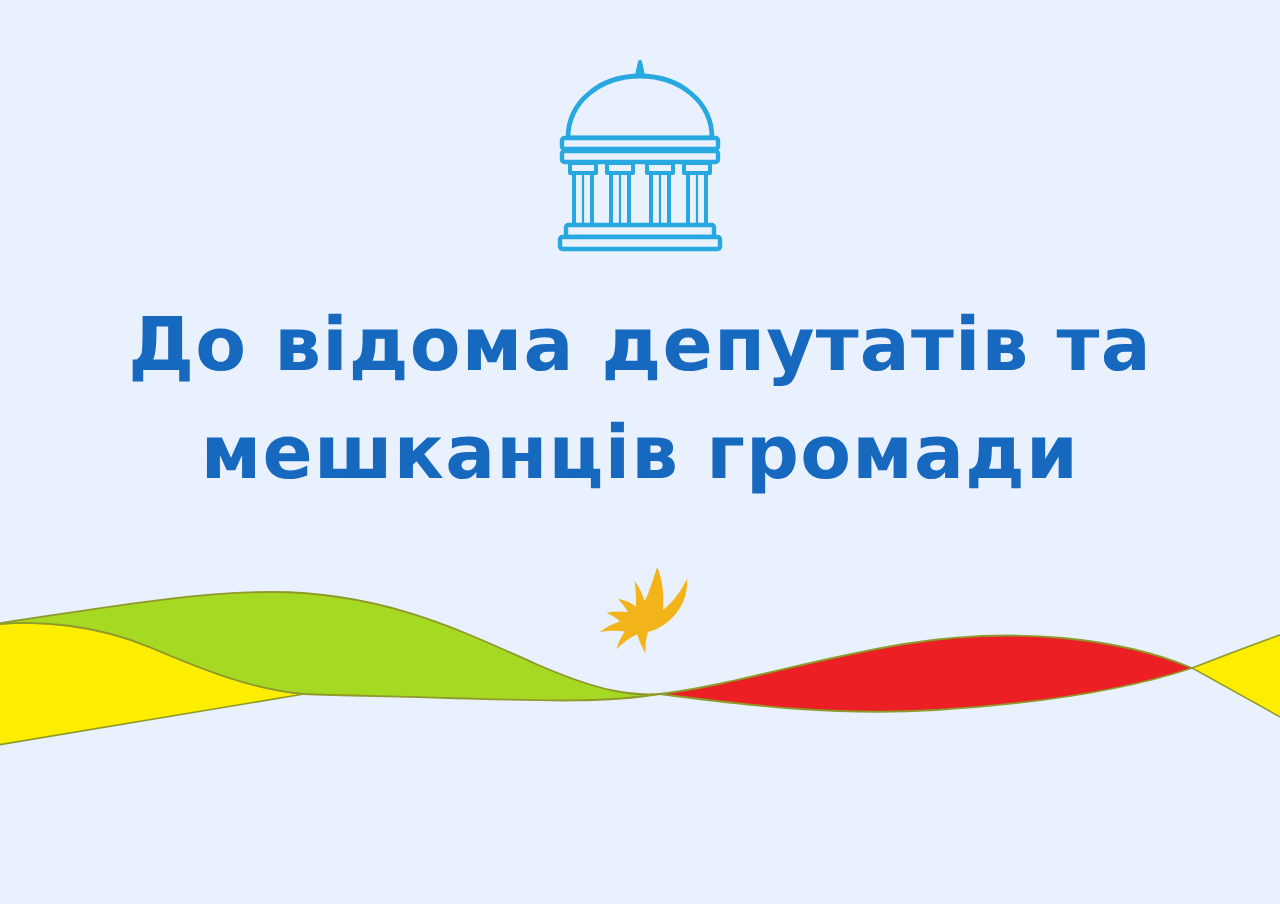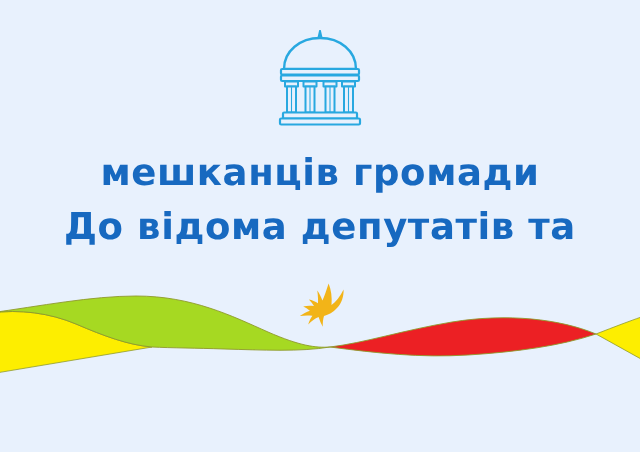--- a/index.html
+++ b/index.html
@@ -121,22 +121,22 @@
       <line x1="38" y1="62.5" x2="38" y2="86.5" stroke="#28a8e0" stroke-width="1.1"></line>
       <line x1="58" y1="62.5" x2="58" y2="86.5" stroke="#28a8e0" stroke-width="1.1"></line>
       <line x1="76.5" y1="62.5" x2="76.5" y2="86.5" stroke="#28a8e0" stroke-width="1.1"></line>
 
       <rect x="11" y="87.5" width="74" height="6" rx="1.2" fill="#e8f1fd" stroke="#28a8e0" stroke-width="2.2"></rect>
       <rect x="8" y="93.5" width="80" height="6" rx="1.2" fill="#e8f1fd" stroke="#28a8e0" stroke-width="2.2"></rect>
     </svg>
   </div>
 
   <div id="headline">
+    <span class="line">До відома депутатів та</span>
     <span class="line">мешканців громади</span>
-    <span class="line">До відома депутатів та</span>
   </div>
 
   <div id="bird-wrap">
     <svg width="50" height="48" viewBox="0 0 50 48">
       <path fill="#f2b418" d="M33.6 1.5 C31.2 8.5 29.6 14.3 27.4 18.6
                C26.0 14.6 24.4 11.2 22.3 8.4
                C22.9 13.4 23.2 17.6 23.0 21.2
                C20.2 19.3 17.2 18.0 13.9 17.4
                C16.0 19.6 17.7 21.8 19.0 24.1
                C15.4 23.6 11.8 23.7 8.2 24.4

